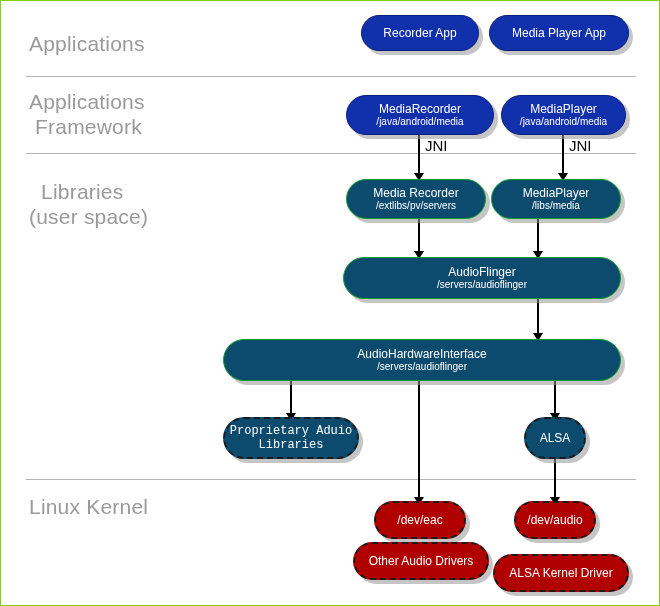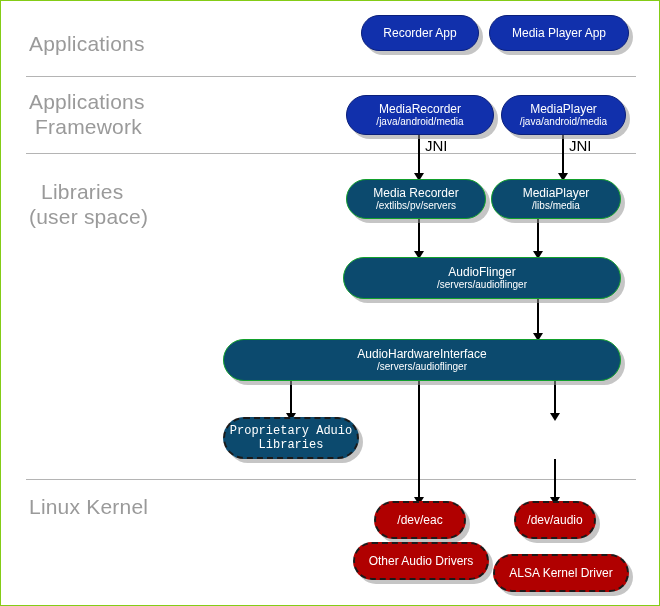--- a/index.html
+++ b/index.html
@@ -157,20 +157,23 @@
   <div class="vline" style="left:417px;top:380px;height:122px;"></div>
   <div class="arrowhead" style="left:413px;top:496px;"></div>
 
   <div class="vline" style="left:553px;top:380px;height:38px;"></div>
   <div class="arrowhead" style="left:549px;top:412px;"></div>
 
   <div class="node green dashed multiline" style="left:222px;top:416px;width:136px;height:42px;">
     <span class="t1">Proprietary Aduio Libraries</span>
   </div>
 
+  <div class="node green dashed" style="left:523px;top:416px;width:62px;height:42px;">
+    <span class="t1">ALSA</span>
+  </div>
 
   <div class="vline" style="left:553px;top:458px;height:44px;"></div>
   <div class="arrowhead" style="left:549px;top:496px;"></div>
 
   <div class="node red" style="left:373px;top:500px;width:92px;height:38px;">
     <span class="t1">/dev/eac</span>
   </div>
 
   <div class="node red" style="left:513px;top:500px;width:82px;height:38px;">
     <span class="t1">/dev/audio</span>

